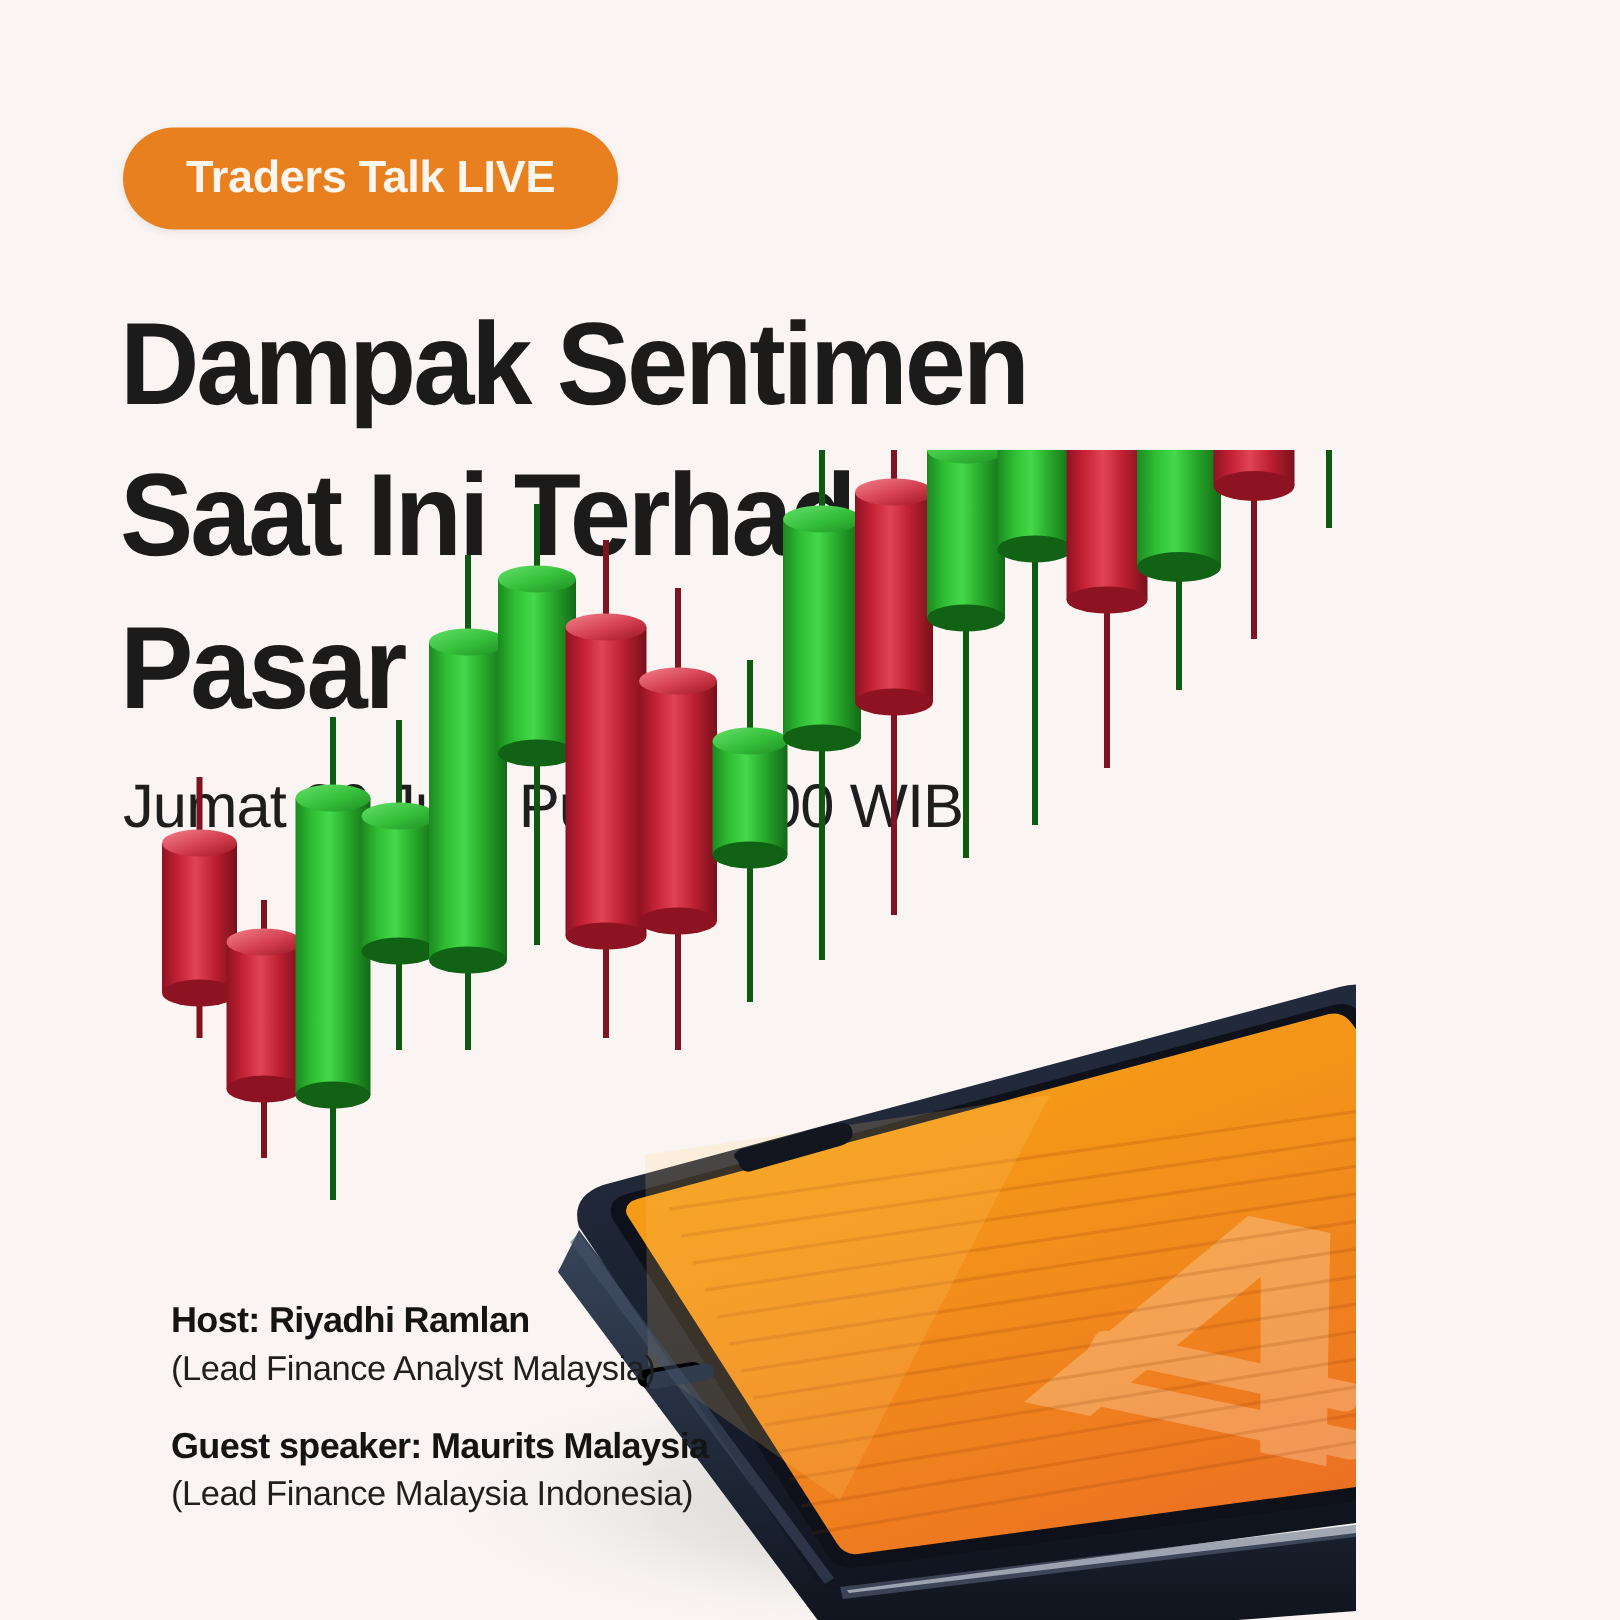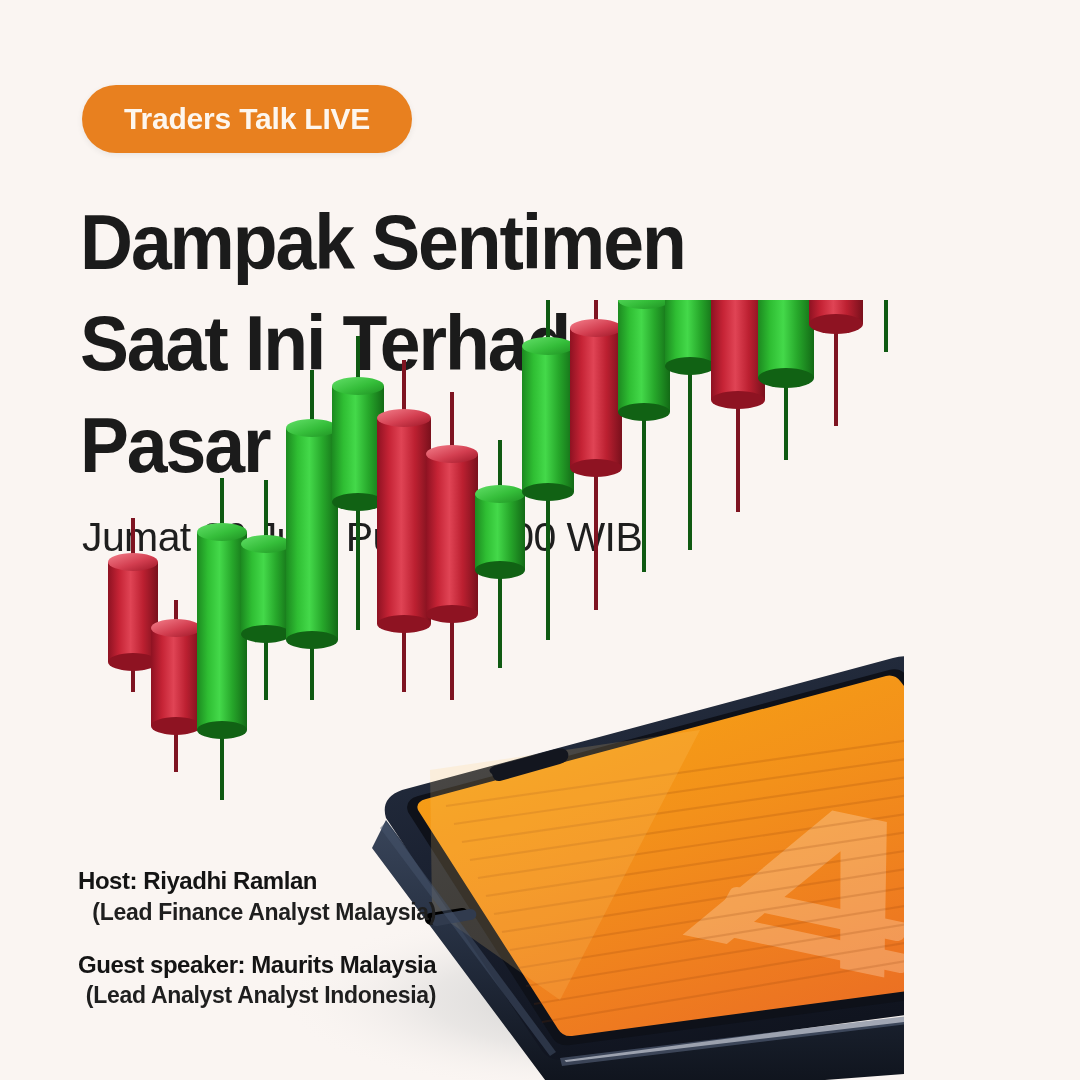--- a/index.html
+++ b/index.html
@@ -67,38 +67,37 @@
   }
   .dt-sep {
     display:inline-block;
     width:2px; height:40px;
     background:#1e1e1e;
     position:relative; top:1px;
   }
 
   
   .credits { position:absolute; left:78px; top:866px; z-index:40; }
-  .credit-block { margin-bottom:22px; }
+  .credit-block { margin-bottom:22px;margin-left:36px; }
   .credit-block:last-child { margin-bottom:0; }
   .credit-name {
     color:#141414;
     font-size:24px;
     font-weight:bold;
     letter-spacing:-0.45px;
     line-height:1.28;
     white-space:nowrap;
   }
   .credit-role {
     color:#1f1f1f;
     font-size:23px;
-    font-weight:bold;
+    font-weight:normal;
     letter-spacing:-0.3px;
     line-height:1.34;
     white-space:nowrap;
-    text-align:right;
   }
 
   
   .artwork {
     position:absolute; left:0; top:300px;
     width:1080px; height:790px;
     z-index:10;
   }
   .artwork svg { display:block; width:1080px; height:790px; }
 </style>
@@ -385,17 +384,17 @@
     <span>Pukul 19.00 WIB</span>
   </div>
 
   <div class="credits">
     <div class="credit-block">
       <div class="credit-name">Host: Riyadhi Ramlan</div>
       <div class="credit-role">(Lead Finance Analyst Malaysia)</div>
     </div>
     <div class="credit-block">
       <div class="credit-name">Guest speaker: Maurits Malaysia</div>
-      <div class="credit-role">(Lead Analyst Analyst Indonesia)</div>
+      <div class="credit-role">(Lead Finance Malaysia Indonesia)</div>
     </div>
   </div>
 
 </div>
 
 </body></html>

